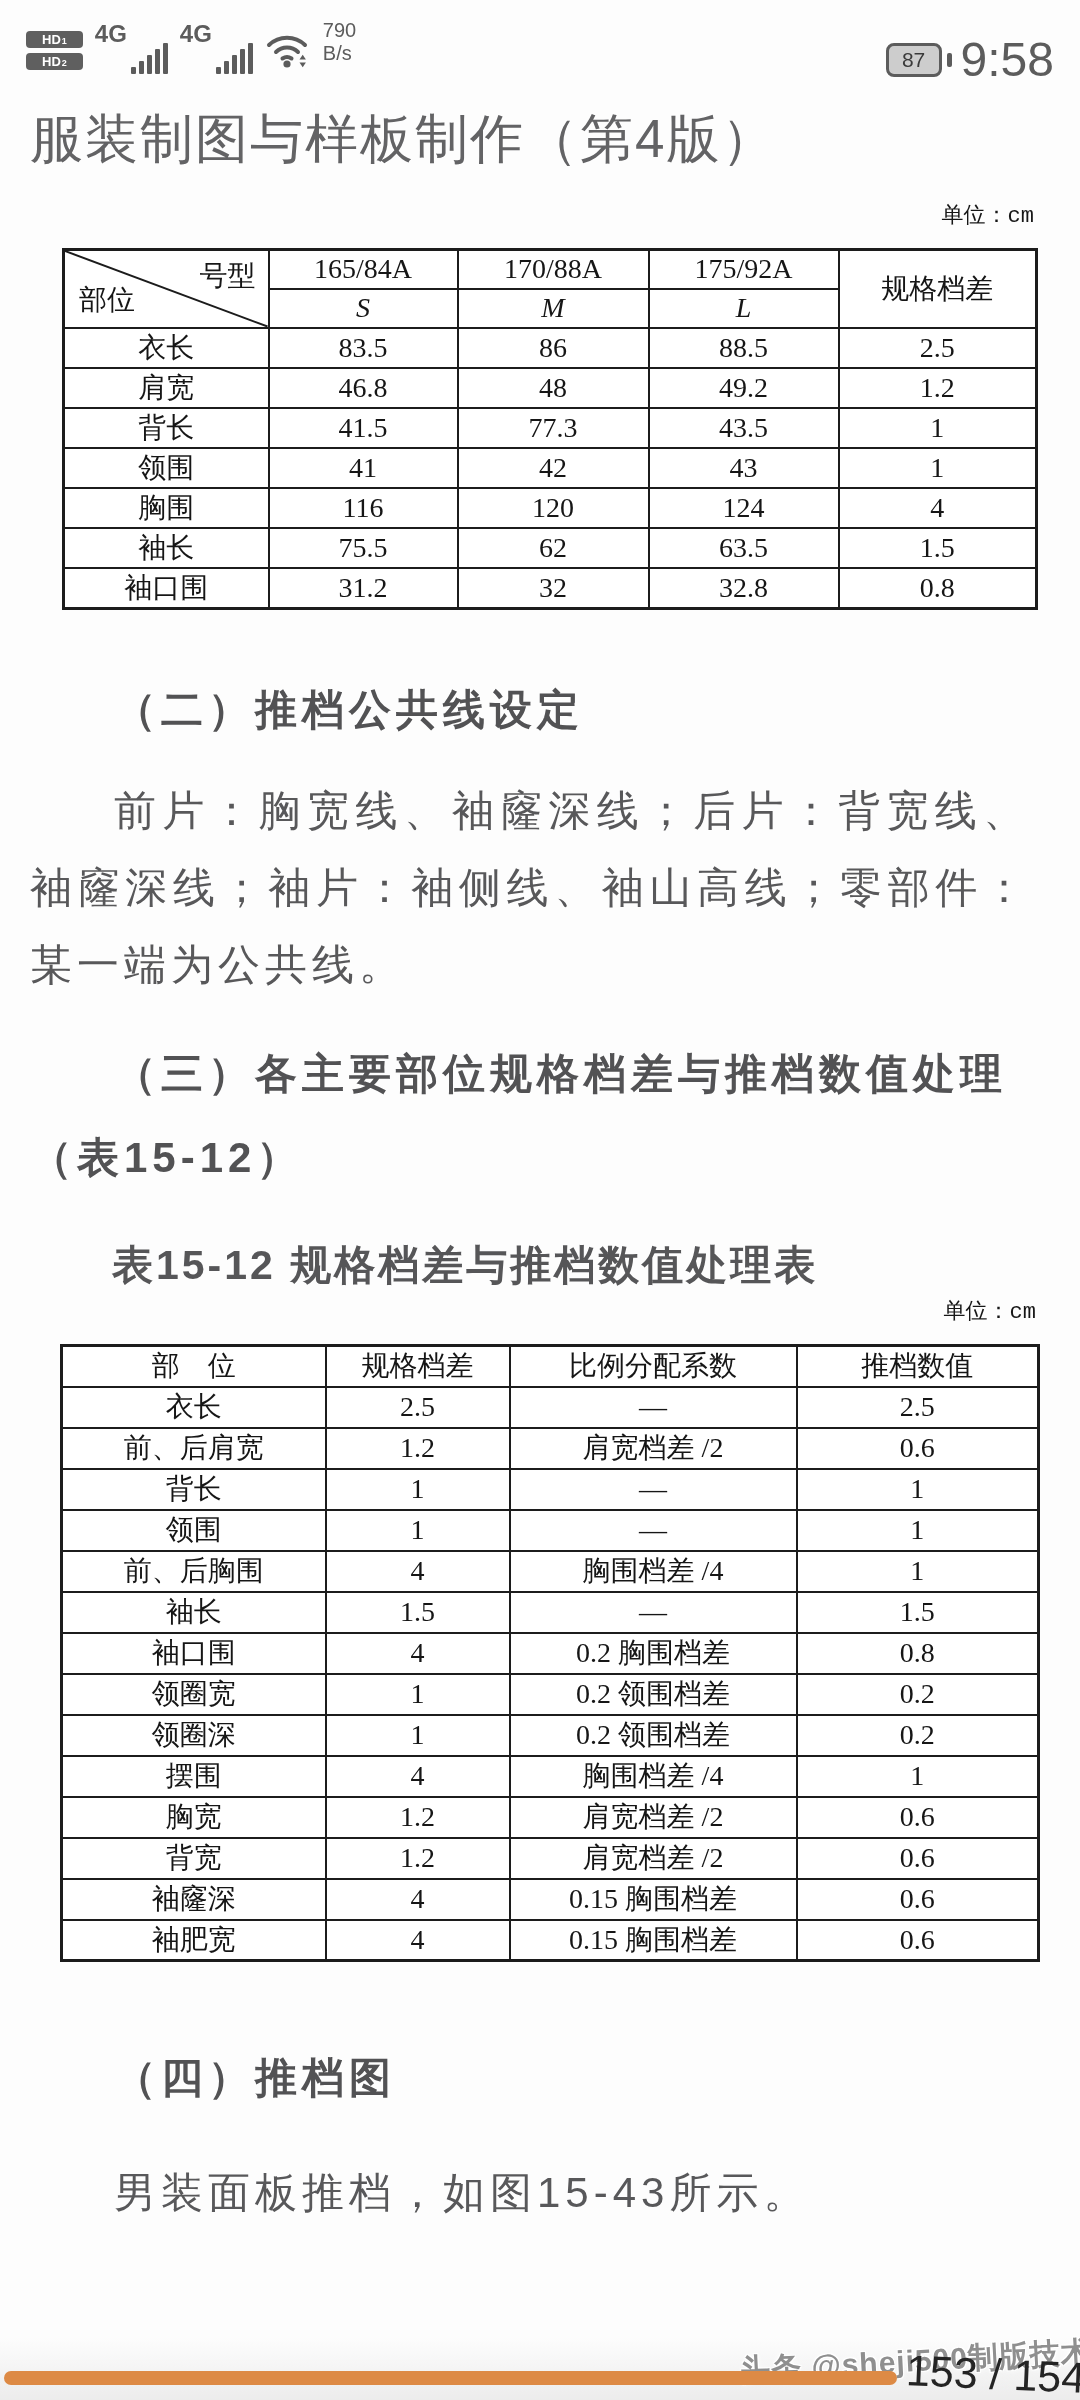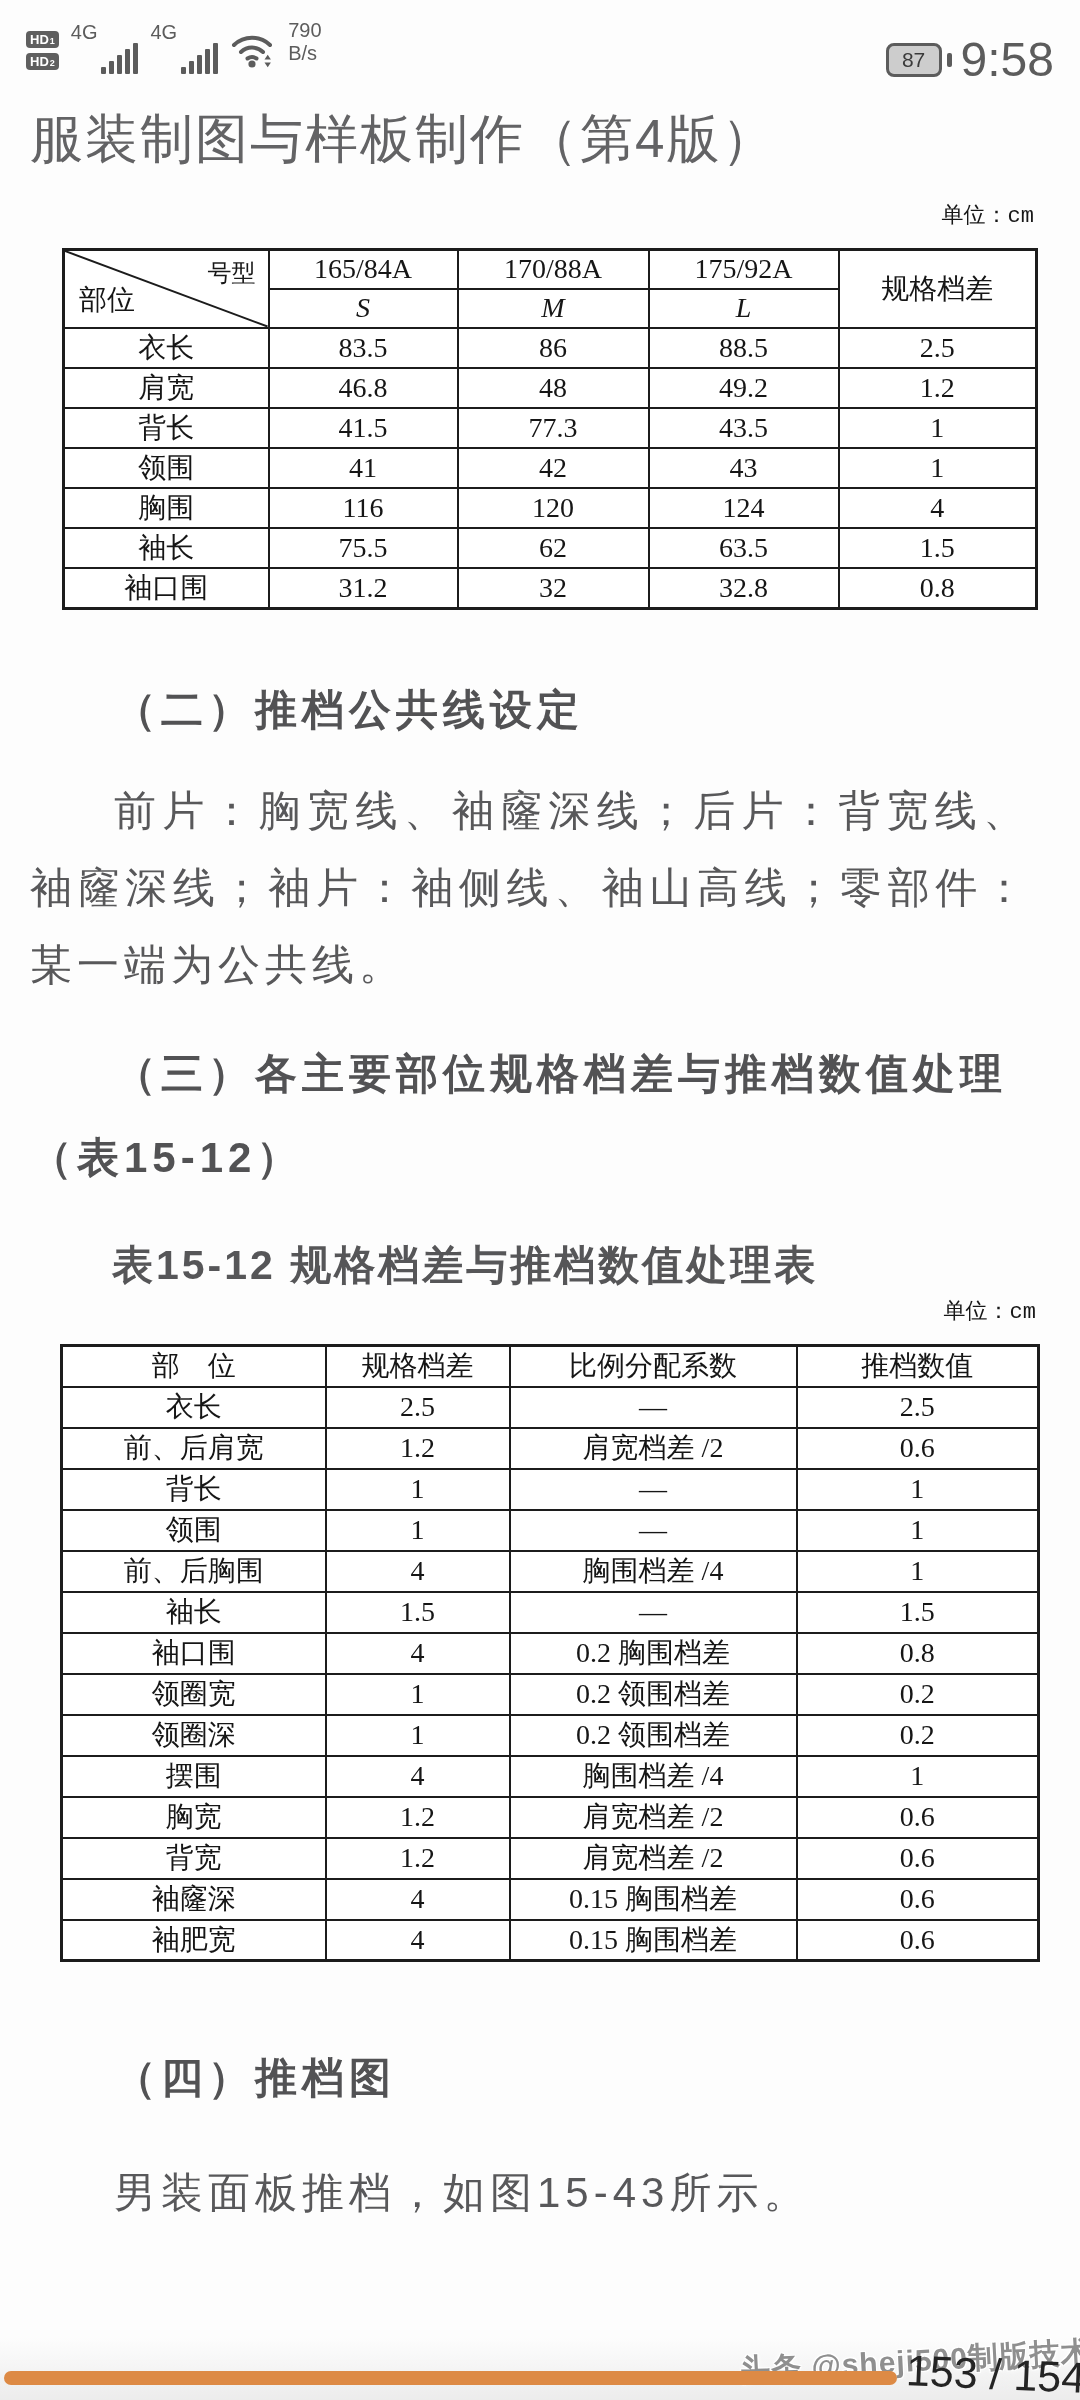--- a/index.html
+++ b/index.html
@@ -3,24 +3,24 @@
 <meta charset="utf-8">
 <style>
   html,body{margin:0;padding:0;}
   body{width:1080px;height:2400px;background:#fff;font-family:"Liberation Sans","DejaVu Sans",sans-serif;color:#545456;overflow:hidden;position:relative;}
   .page{position:absolute;inset:0;background:linear-gradient(180deg,#fdfdfd 0%,#fdfdfd 97.4%,#ececec 100%);}
 
   
   .status-bar{position:absolute;top:14px;left:26px;right:26px;height:66px;color:#5c5c5c;}
   .sb-left{position:absolute;left:0;top:0;height:60px;display:flex;align-items:flex-end;gap:12px;}
   .hd-stack{display:flex;flex-direction:column;gap:5px;margin-bottom:4px;}
-  .hd-badge{display:inline-flex;align-items:baseline;background:#5f5f5f;color:#fff;border-radius:4px;font-size:13px;font-weight:bold;line-height:1;padding:2px 4px;}
+  .hd-badge{display:inline-flex;align-items:baseline;background:#5f5f5f;color:#fff;border-radius:4px;font-size:13px;font-weight:bold;line-height:1;padding:2px 16px;}
   .hd-badge sub{font-size:9px;margin-left:1px;}
   .signal{display:flex;align-items:flex-end;gap:3px;height:52px;}
-  .sig-label{font-size:20px;font-weight:normal;line-height:1;align-self:flex-start;margin-right:1px;}
+  .sig-label{font-size:24px;font-weight:bold;line-height:1;align-self:flex-start;margin-right:1px;}
   .bars{display:flex;align-items:flex-end;gap:3px;}
   .bar{width:5px;background:#5c5c5c;border-radius:1px;}
   .b1{height:7px;}.b2{height:13px;}.b3{height:19px;}.b4{height:25px;}.b5{height:31px;}
   .wifi-wrap{margin-bottom:0px;}
   .speed{font-size:20px;line-height:23px;margin-bottom:9px;color:#5c5c5c;}
   .sb-right{position:absolute;right:0;top:18px;display:flex;align-items:center;gap:9px;}
   .battery{width:50px;height:28px;border:3px solid #5c5c5c;border-radius:8px;background:#cdcdcd;display:flex;align-items:center;justify-content:center;font-size:21px;font-weight:normal;color:#3a3a3a;}
   .batt-nub{width:5px;height:14px;background:#5c5c5c;border-radius:2px;margin-left:-4px;}
   .time{font-size:48px;color:#5c5c5c;}
 
@@ -32,21 +32,21 @@
   #unit1{top:200px;right:46px;}
   #unit2{top:1296px;right:44px;}
   table{border-collapse:collapse;table-layout:fixed;font-family:"Liberation Serif","DejaVu Serif",serif;color:#161616;border:3px solid #1c1c1c;background:#fff;}
   td{border:2px solid #1c1c1c;text-align:center;vertical-align:middle;font-size:28px;padding:0;overflow:hidden;}
   #table1{position:absolute;top:248px;left:62px;width:973px;}
   #table1 tr{height:39px;}
   #table2{position:absolute;top:1344px;left:60px;width:977px;}
   #table2 tr{height:41px;}
   .corner{position:relative;}
   .corner svg{position:absolute;inset:0;width:100%;height:100%;display:block;}
-  .corner-top{position:absolute;top:6px;right:12px;font-size:24px;}
+  .corner-top{position:absolute;top:6px;right:12px;font-size:28px;}
   .corner-bottom{position:absolute;bottom:8px;left:14px;font-size:28px;}
   .ital{font-style:italic;}
 
   
   .heading{position:absolute;left:30px;width:1000px;font-size:42px;font-weight:bold;color:#525254;letter-spacing:5px;text-indent:2em;line-height:84px;}
   #sec2-heading{top:668px;}
   #sec3-heading{top:1032px;}
   #sec4-heading{top:2036px;}
   .para{position:absolute;left:30px;width:1000px;font-size:42px;color:#58585a;letter-spacing:5px;text-indent:2em;line-height:77px;text-align:justify;}
   #sec2-para{top:772px;}

